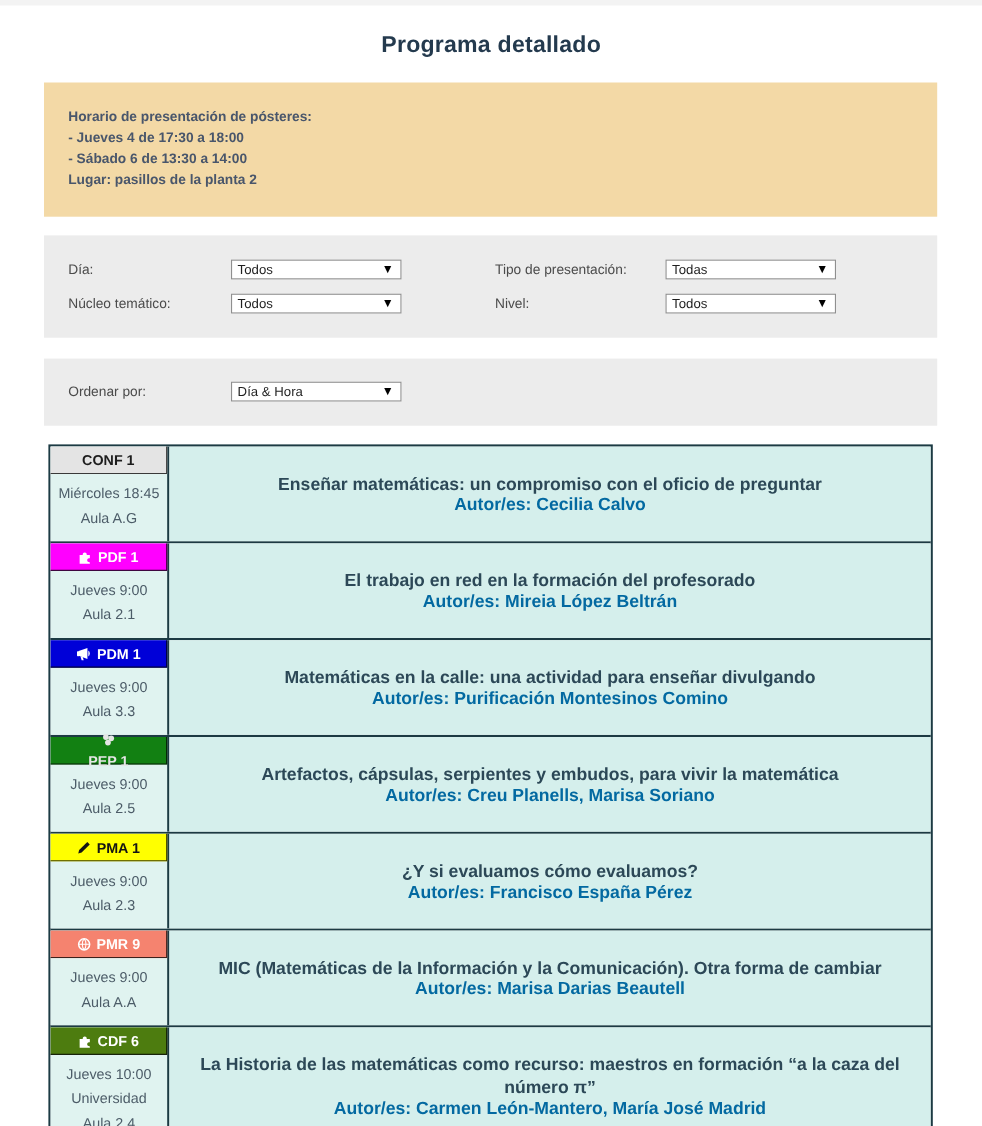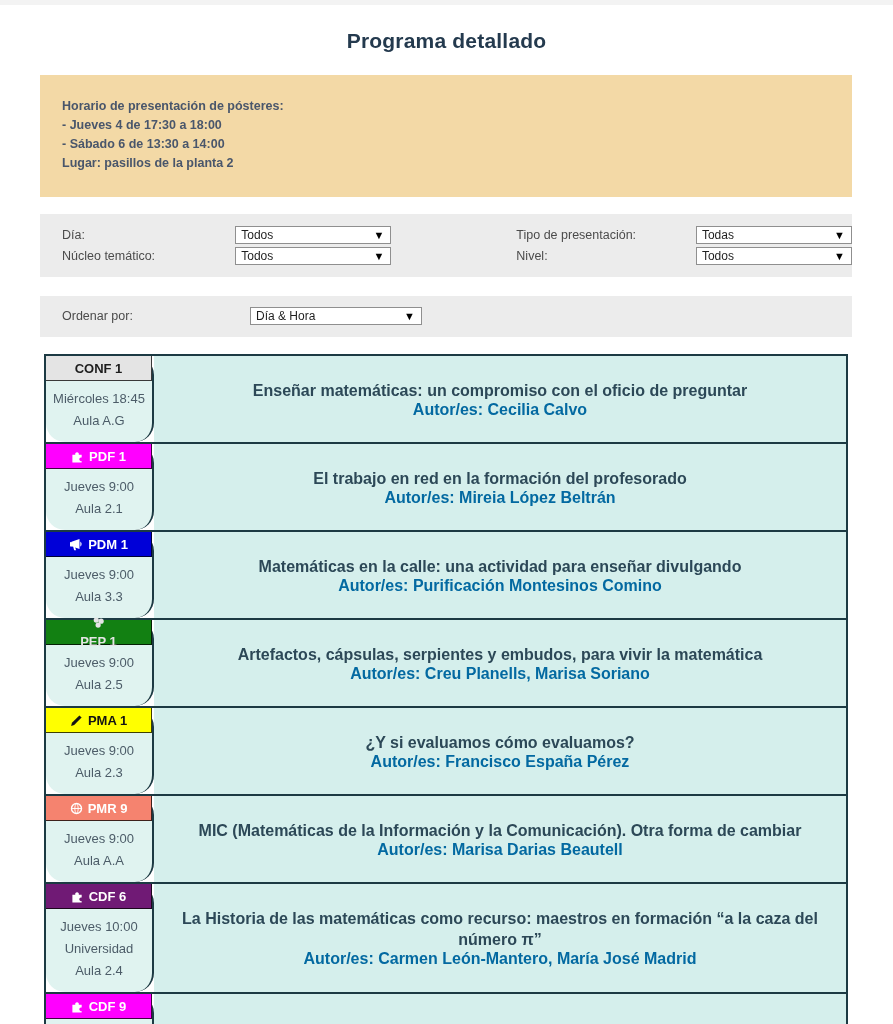--- a/index.html
+++ b/index.html
@@ -31,27 +31,26 @@
     line-height: 19px;
   }
   .panel {
     margin: 17px 41px 0 40px;
     background: #ececec;
     padding: 9px 0 9px 22px;
   }
   .filter-row {
     display: flex;
     align-items: center;
-    margin: 3px 0;
-    gap: 40px;
+    margin: 13px 0;
   }
   .f-label { width: 148px; font-size: 12.5px; color: #4b4b4b; }
   .f-label.second { margin-left: 85px; width: 155px; }
   .select {
-    width: 172px; height: 18px;
+    width: 155px; height: 18px;
     background: #ffffff;
     border: 1px solid #8f8f8f;
     display: flex;
     align-items: center;
     justify-content: space-between;
     padding: 0 6px 0 5px;
     font-size: 12px;
     color: #1f1f1f;
     cursor: default;
   }
@@ -73,21 +72,20 @@
   }
   .session-row:first-child { border-top: none; }
   .cell-left {
     width: 108px;
     flex: 0 0 108px;
     background: #e0f3f0;
     border-right: 2px solid #1c3a43;
     display: flex;
     flex-direction: column;
     align-items: stretch;
-    border-radius: 19px;
   }
   .slot-header {
     height: 25px;
     display: flex;
     align-items: center;
     justify-content: center;
     gap: 5px;
     font-size: 13px;
     font-weight: bold;
     border: 1px solid rgba(0,0,0,0.75);
@@ -300,21 +298,21 @@
         </div>
     </div>
     <div class="cell-right">
       <div class="session-title">MIC (Matemáticas de la Información y la Comunicación). Otra forma de cambiar</div>
       <div class="session-authors">Autor/es: Marisa Darias Beautell</div>
     </div>
   </div>
 
   <div class="session-row">
     <div class="cell-left">
-      <div class="slot-header" style="background: #701a75; color: rgb(255, 255, 255);">
+      <div class="slot-header" style="background: #4d7c0f; color: rgb(255, 255, 255);">
         <span class="icon">
             <svg width="13" height="13" viewBox="0 0 14 14" fill="currentColor">
               <path d="M1.5 5h3.1a2 2 0 1 1 3.8 0h3.1v3.1a2 2 0 1 0 0 3.8v1.6H1.5z"></path>
             </svg>
           </span>
         <span class="code">CDF 6</span>
       </div>
       <div class="slot-lines">
           <div class="detail-line">Jueves 10:00</div>
           <div class="detail-line">Universidad</div>

